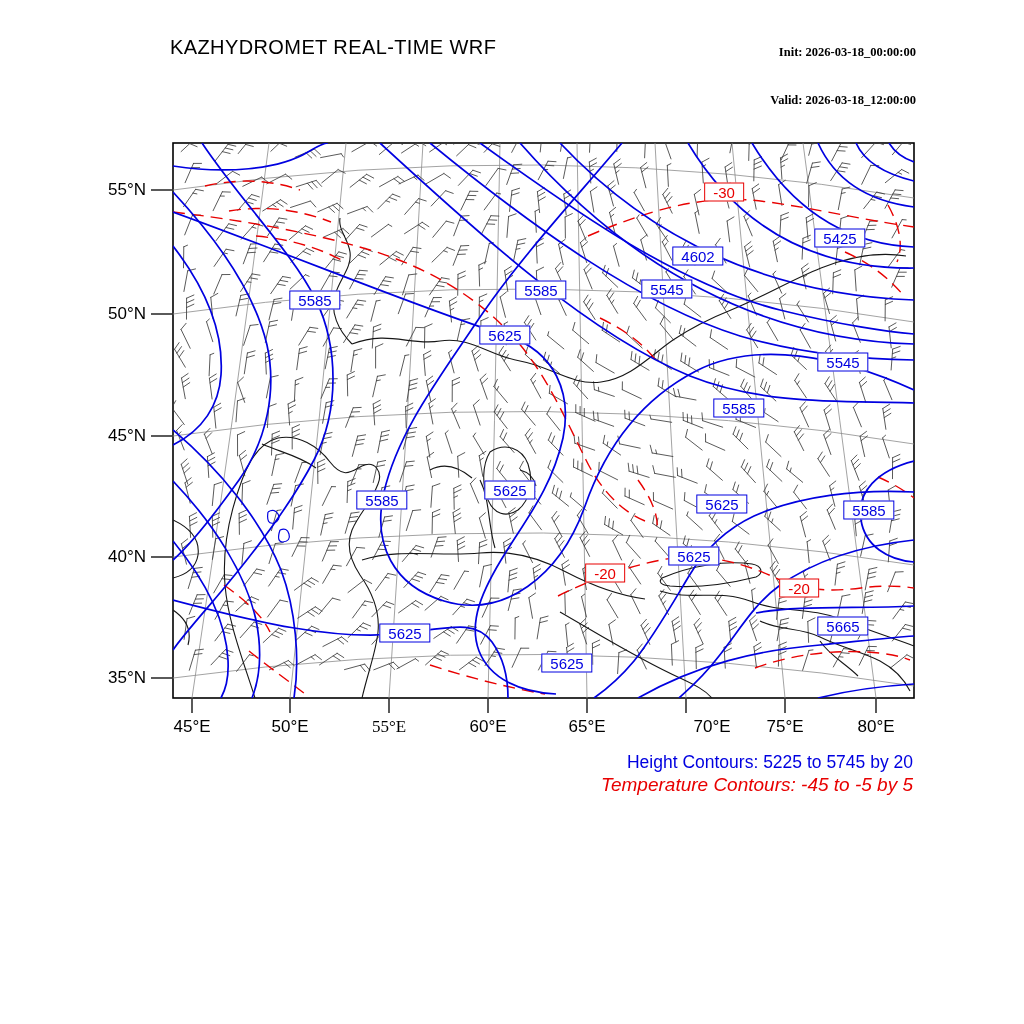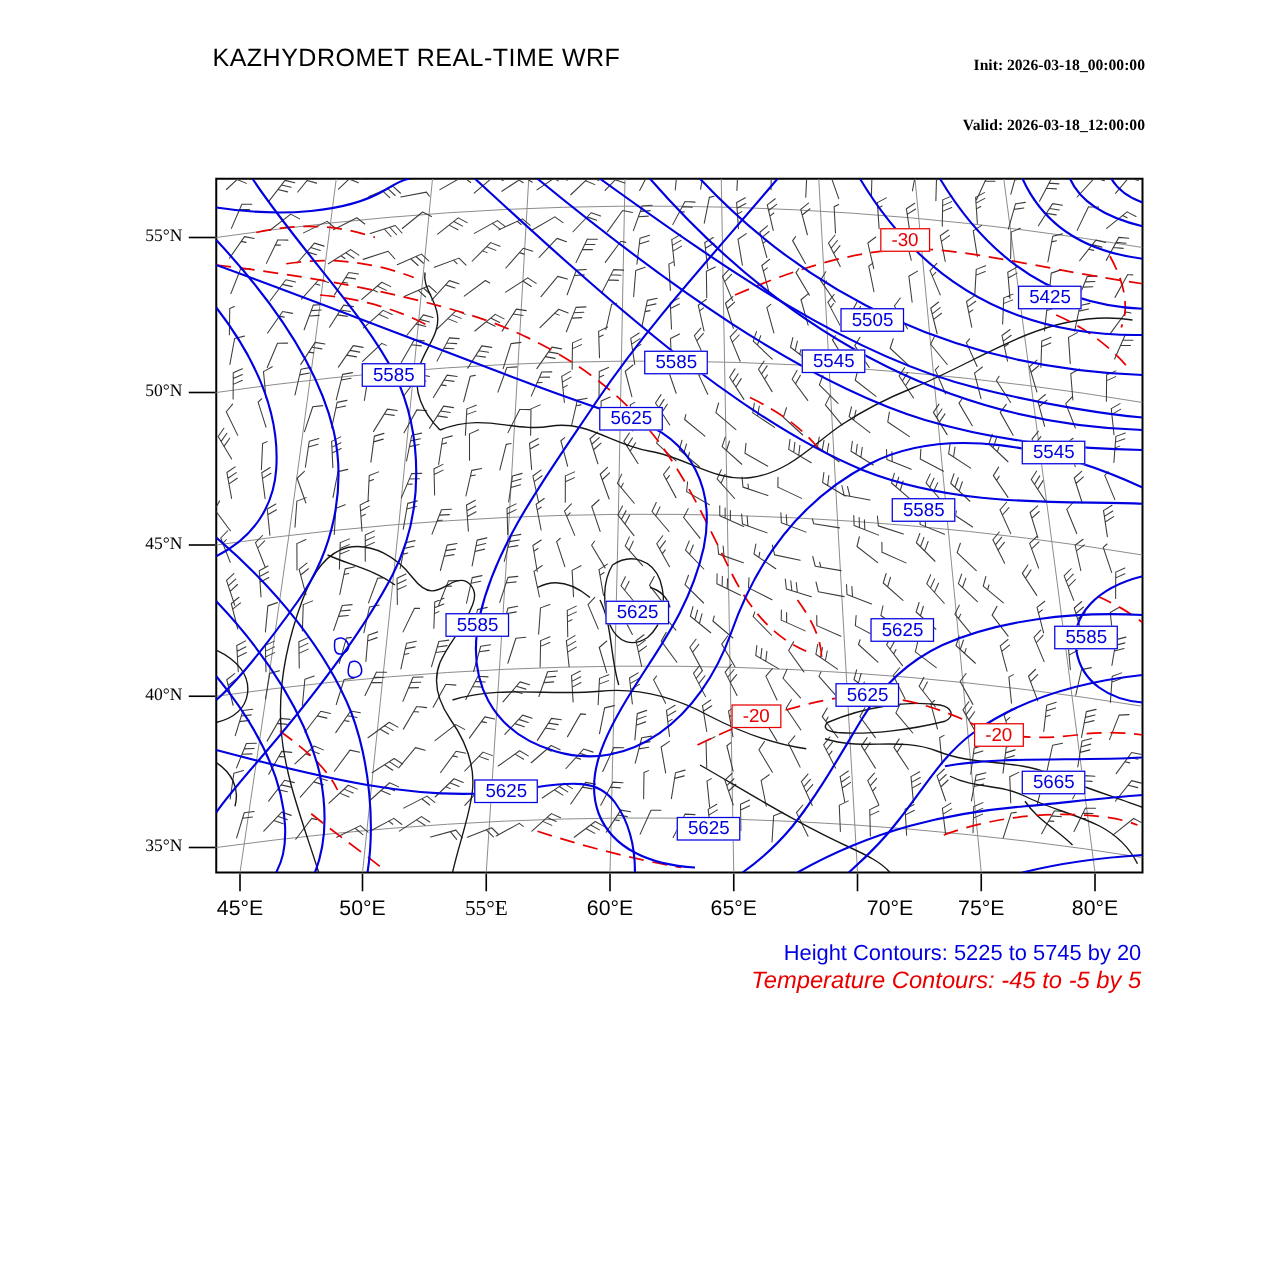--- a/index.html
+++ b/index.html
@@ -17,21 +17,21 @@
   .graticule path{stroke:var(--grat);stroke-width:0.8;fill:none;}
   .barbs{stroke:var(--barb);stroke-width:0.85;fill:none;stroke-linecap:round;}
   .geo path{stroke:var(--geo);stroke-width:1.1;fill:none;stroke-linejoin:round;}
   .lakes path{stroke:var(--blue);stroke-width:1.2;fill:none;}
   .tcontour path{stroke:var(--red);stroke-width:1.4;fill:none;stroke-dasharray:12 7;}
   .hcontour path{stroke:var(--blue);stroke-width:1.7;fill:none;}
   .clabel{position:absolute;transform:translate(-50%,-50%);font-size:15px;line-height:17px;
           background:#fff;padding:0 8px;border:1px solid;white-space:nowrap;}
   .clabel.h{color:var(--blue);border-color:var(--blue);}
   .clabel.t{color:var(--red);border-color:var(--red);}
-  .lat-label{position:absolute;transform:translate(-100%,-50%);font-size:14px;font-family:Liberation Serif, serif;}
+  .lat-label{position:absolute;transform:translate(-100%,-50%);font-size:17px;}
   .lon-label{position:absolute;transform:translate(-50%,0);font-size:17px;}
   .legend-height{position:absolute;right:111px;top:752px;font-size:17.5px;color:var(--blue);}
   .legend-temp{position:absolute;right:111px;top:774px;font-size:19px;color:var(--red);font-style:italic;}
 </style>
 </head>
 <body>
 
 <div id="page">
   <div class="title">KAZHYDROMET REAL-TIME WRF</div>
   <div class="run-info">
@@ -138,21 +138,21 @@
           <path d="M 818 698 C 850 690 882 686 914 684"></path>
           <path d="M 914 461 C 878 470 856 492 861 520 C 865 546 888 560 914 562"></path>
           <path d="M 173 430 C 220 470 261 520 281 570 C 296 610 300 660 294 698"></path>
           <path d="M 173 481 C 215 525 246 575 256 620 C 263 655 259 680 252 698"></path>
           <path d="M 173 541 C 205 580 226 620 228 660 C 229 680 225 690 221 698"></path>
         </g>
       </svg>
     <div id="map-labels">
         <div class="clabel h" style="left: 142px; top: 157px;">5585</div>
         <div class="clabel h" style="left: 368px; top: 147px;">5585</div>
-        <div class="clabel h" style="left: 525px; top: 113px;">5505</div>
+        <div class="clabel h" style="left: 525px; top: 113px;">4602</div>
         <div class="clabel h" style="left: 494px; top: 146px;">5545</div>
         <div class="clabel h" style="left: 667px; top: 95px;">5425</div>
         <div class="clabel h" style="left: 332px; top: 192px;">5625</div>
         <div class="clabel h" style="left: 670px; top: 219px;">5545</div>
         <div class="clabel h" style="left: 566px; top: 265px;">5585</div>
         <div class="clabel h" style="left: 209px; top: 357px;">5585</div>
         <div class="clabel h" style="left: 337px; top: 347px;">5625</div>
         <div class="clabel h" style="left: 549px; top: 361px;">5625</div>
         <div class="clabel h" style="left: 696px; top: 367px;">5585</div>
         <div class="clabel h" style="left: 521px; top: 413px;">5625</div>

